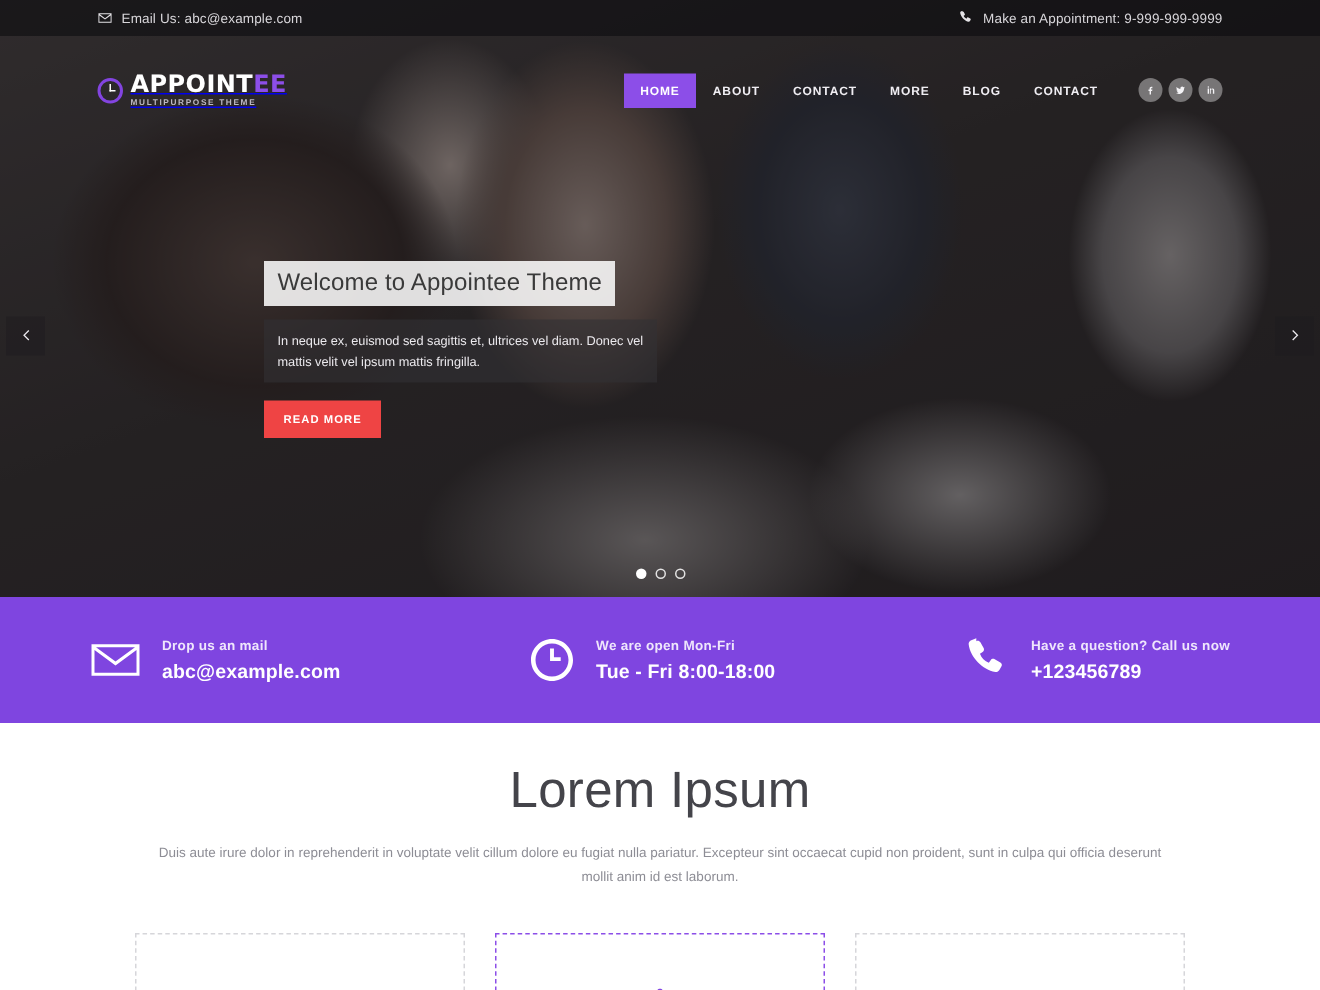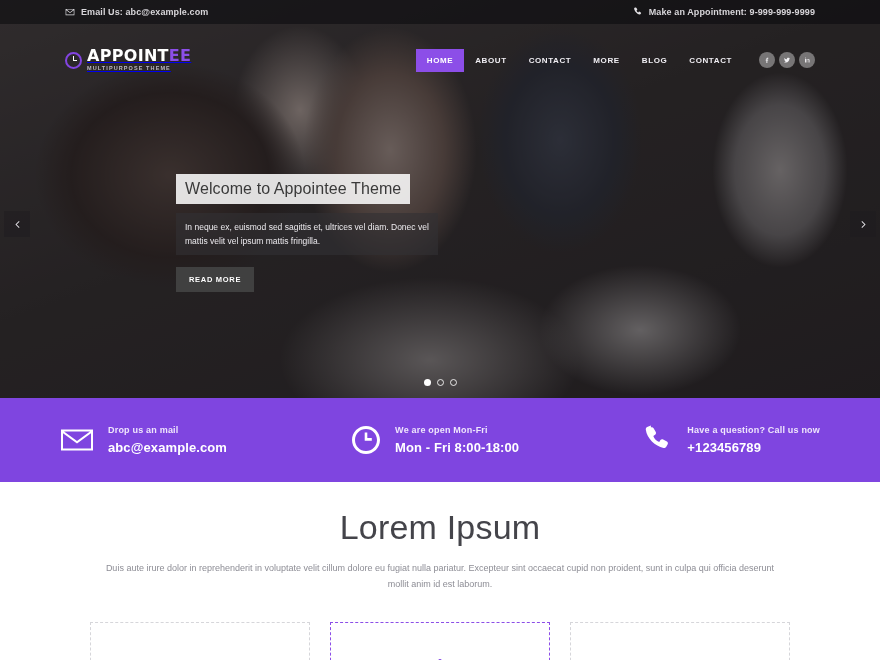--- a/index.html
+++ b/index.html
@@ -40,21 +40,21 @@
     display: flex; align-items: center;
     background: rgba(10,9,12,0.55);
     z-index: 5;
   }
   .topbar-inner {
     width: 750px; margin: 0 auto;
     display: flex; justify-content: space-between; align-items: center;
   }
   .topbar-item {
     display: flex; align-items: flex-end; gap: 6px;
-    color: #d8d6da; font-size: 9px; letter-spacing: .1px; font-weight: bold;
+    color: #d8d6da; font-size: 9px; letter-spacing: .1px;
   }
   .ti-icon { display: inline-flex; width: 10px; height: 10px; color: #e4e2e6; }
   .ti-icon svg { width: 100%; height: 100%; fill: currentColor; }
 
   .navbar {
     position: absolute; top: 26px; left: 0; right: 0; height: 36px;
     z-index: 6;
   }
   .navbar-inner {
     width: 750px; margin: 16px auto; height: 100%;
@@ -105,21 +105,21 @@
     padding: 6px 9px; letter-spacing: .1px;
   }
   .slide-desc {
     margin-top: 9px; max-width: 262px;
     background: rgba(50,48,52,0.62);
     color: #eceaee; font-size: 8.5px; line-height: 1.65;
     padding: 7px 9px;
   }
   .slide-btn {
     display: inline-block; margin-top: 12px;
-    background: #404040; color: #ffffff;
+    background: #ef4444; color: #ffffff;
     font-size: 7.5px; font-weight: bold; letter-spacing: .7px;
     padding: 8px 13px; border: none; cursor: pointer;
   }
   .slider-arrow {
     position: absolute; top: 211px; width: 26px; height: 26px;
     background: rgba(28,26,30,0.45);
     display: flex; align-items: center; justify-content: center;
     color: #e9e7ec; z-index: 5; cursor: pointer;
   }
   .slider-arrow svg { width: 9px; height: 9px; fill: currentColor; }
@@ -298,21 +298,21 @@
       </div>
 
       <div class="info-item">
         <span class="info-icon">
           <svg width="30" height="30" viewBox="0 0 30 30">
               <path d="M15 1C7.3 1 1 7.3 1 15s6.3 14 14 14 14-6.3 14-14S22.7 1 15 1zm0 3c6.1 0 11 4.9 11 11s-4.9 11-11 11S4 21.1 4 15 8.9 4 15 4zm-1.3 3.4v8.3h7.1v-2.6h-4.5V7.4h-2.6z"></path>
             </svg>
         </span>
         <span>
           <span class="info-label" style="display:block">We are open Mon-Fri</span>
-          <span class="info-value" style="display:block">Mon - Fri 8:00-18:00</span>
+          <span class="info-value" style="display:block">Tue - Fri 8:00-18:00</span>
         </span>
       </div>
 
       <div class="info-item">
         <span class="info-icon">
           <svg width="30" height="30" viewBox="0 0 32 32">
               <path d="M8.4 2.6c1-.6 2.3-.2 2.9.8l2.3 4c.6 1 .2 2.3-.7 2.9l-1.9 1.3c1 2.9 3.4 5.3 6.3 6.4l1.3-1.9c.6-1 1.9-1.3 2.9-.7l4 2.3c1 .6 1.4 1.8.8 2.8l-1.5 2.6c-.6 1-1.8 1.6-2.9 1.4C12.9 22.8 4.2 14.1 3 5.1c-.2-1.2.4-2.4 1.4-2.9l4-1.6z"></path>
             </svg>
         </span>
         <span>

